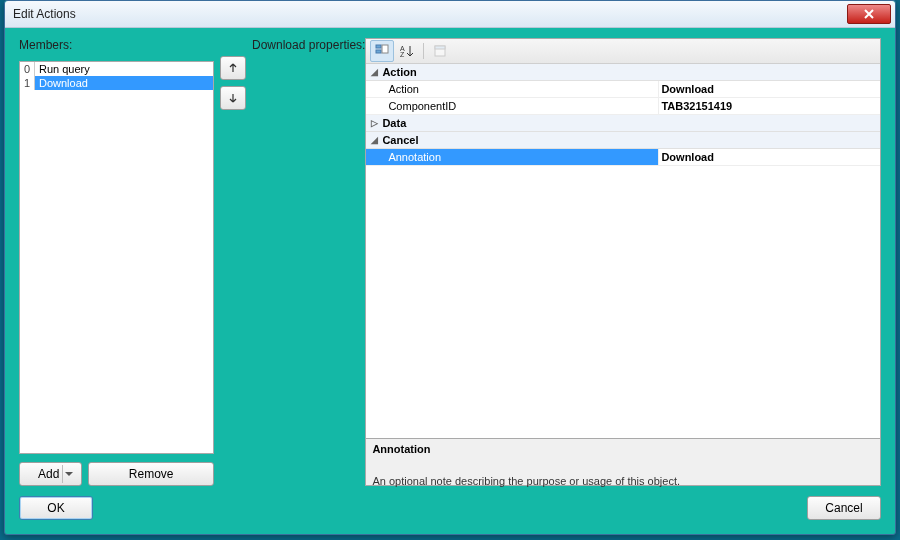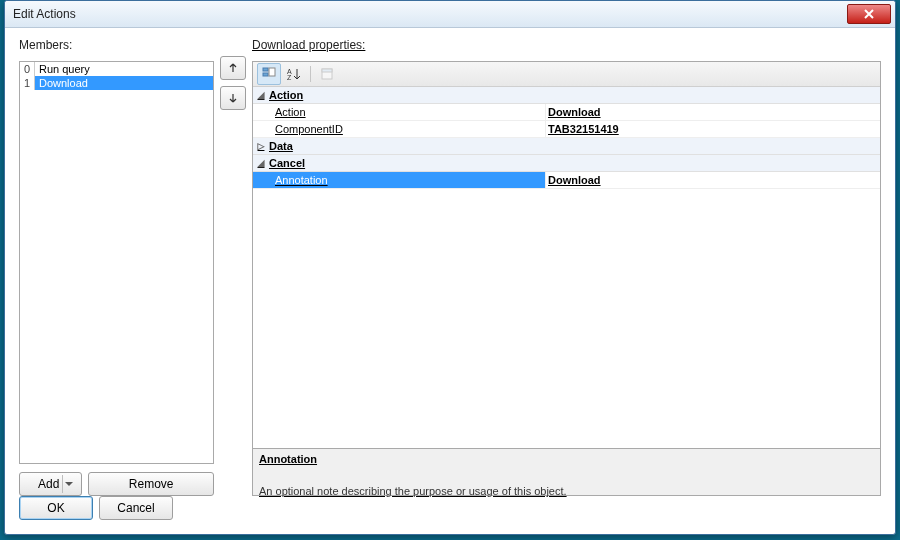--- a/index.html
+++ b/index.html
@@ -11,21 +11,21 @@
     font-size: 12px;
     background: #0a6a8a;
     overflow: hidden;
   }
   .window {
     position: absolute;
     left: 4px;
     top: 0;
     right: 4px;
     bottom: 5px;
-    background: #ffffff;
+    background: #14b8a6;
     border: 1px solid #3b6e9c;
     border-radius: 3px;
     box-shadow: 0 2px 8px rgba(0,0,0,.4);
     display: flex;
     flex-direction: column;
   }
   .titlebar {
     height: 26px;
     background: linear-gradient(#f5f9fd,#dbe8f4);
     border-bottom: 1px solid #b8c8d8;
@@ -143,23 +143,22 @@
     border-radius: 3px;
     display:flex;
     align-items:center;
     justify-content:center;
     cursor:pointer;
   }
   .sqbtn svg { width:10px; height:10px; }
   .col-right {
     flex:1;
     display:flex;
-    flex-direction:column;
+    flex-direction:row;
     min-width:0;
-    text-decoration:underline;
   }
   .propgrid-wrap {
     flex:1;
     border:1px solid #a9a9a9;
     background:#fff;
     display:flex;
     flex-direction:column;
     min-height:0;
   }
   .pg-toolbar {
@@ -229,22 +228,23 @@
   .pg-desc {
     border-top:1px solid #a9a9a9;
     background:#f0f0f0;
     padding: 4px 6px;
     height: 38px;
   }
   .pg-desc .dt { font-weight:bold; font-size:11px; }
   .pg-desc .dd { font-size:11px; color:#333;margin-top:20px; }
   .dialog-buttons {
     display:flex;
-    justify-content:flex-start;
+    justify-content:space-between;
     gap:6px;
+    margin-top:10px;
   }
   .dialog-buttons .btn { width: 72px; padding:0; }
   .btn.primary { border-color:#3c7fb1; box-shadow: inset 0 0 0 1px #a9d3f2; }
 </style>
 </head>
 <body>
 
 <div class="window">
 
   <div class="titlebar">

